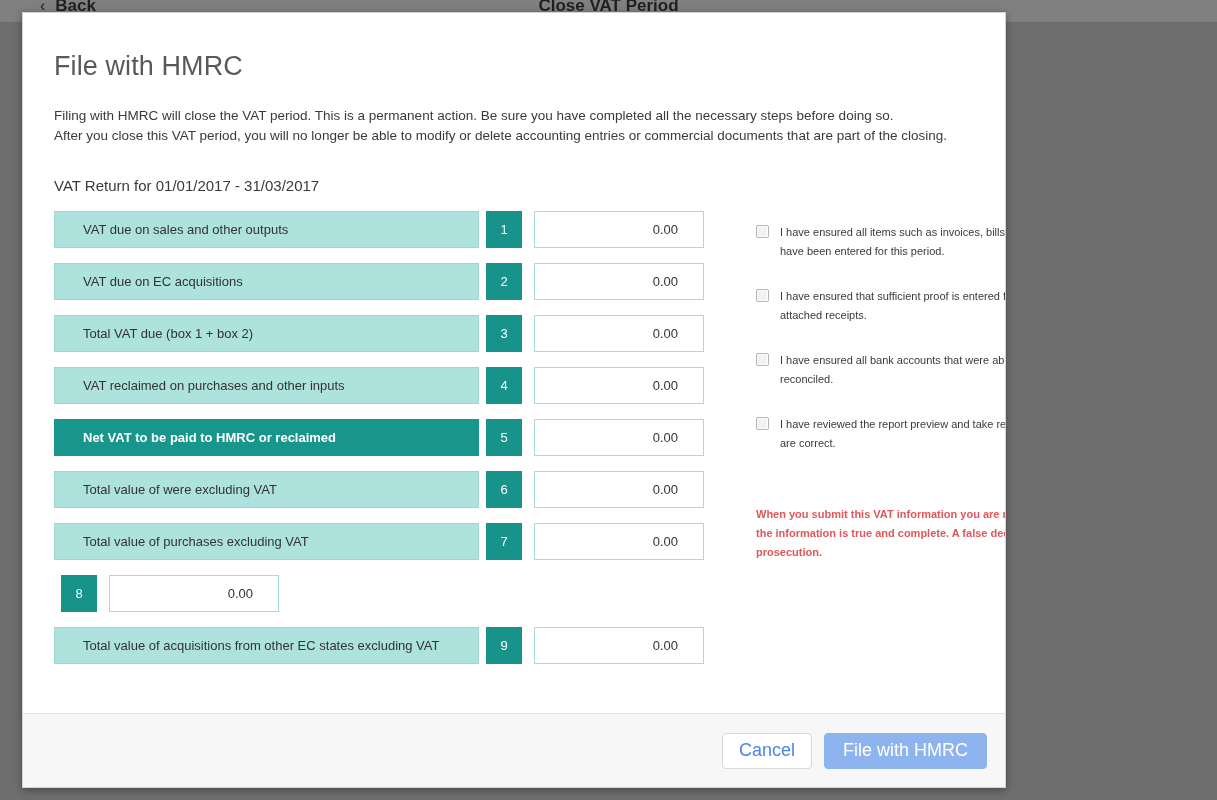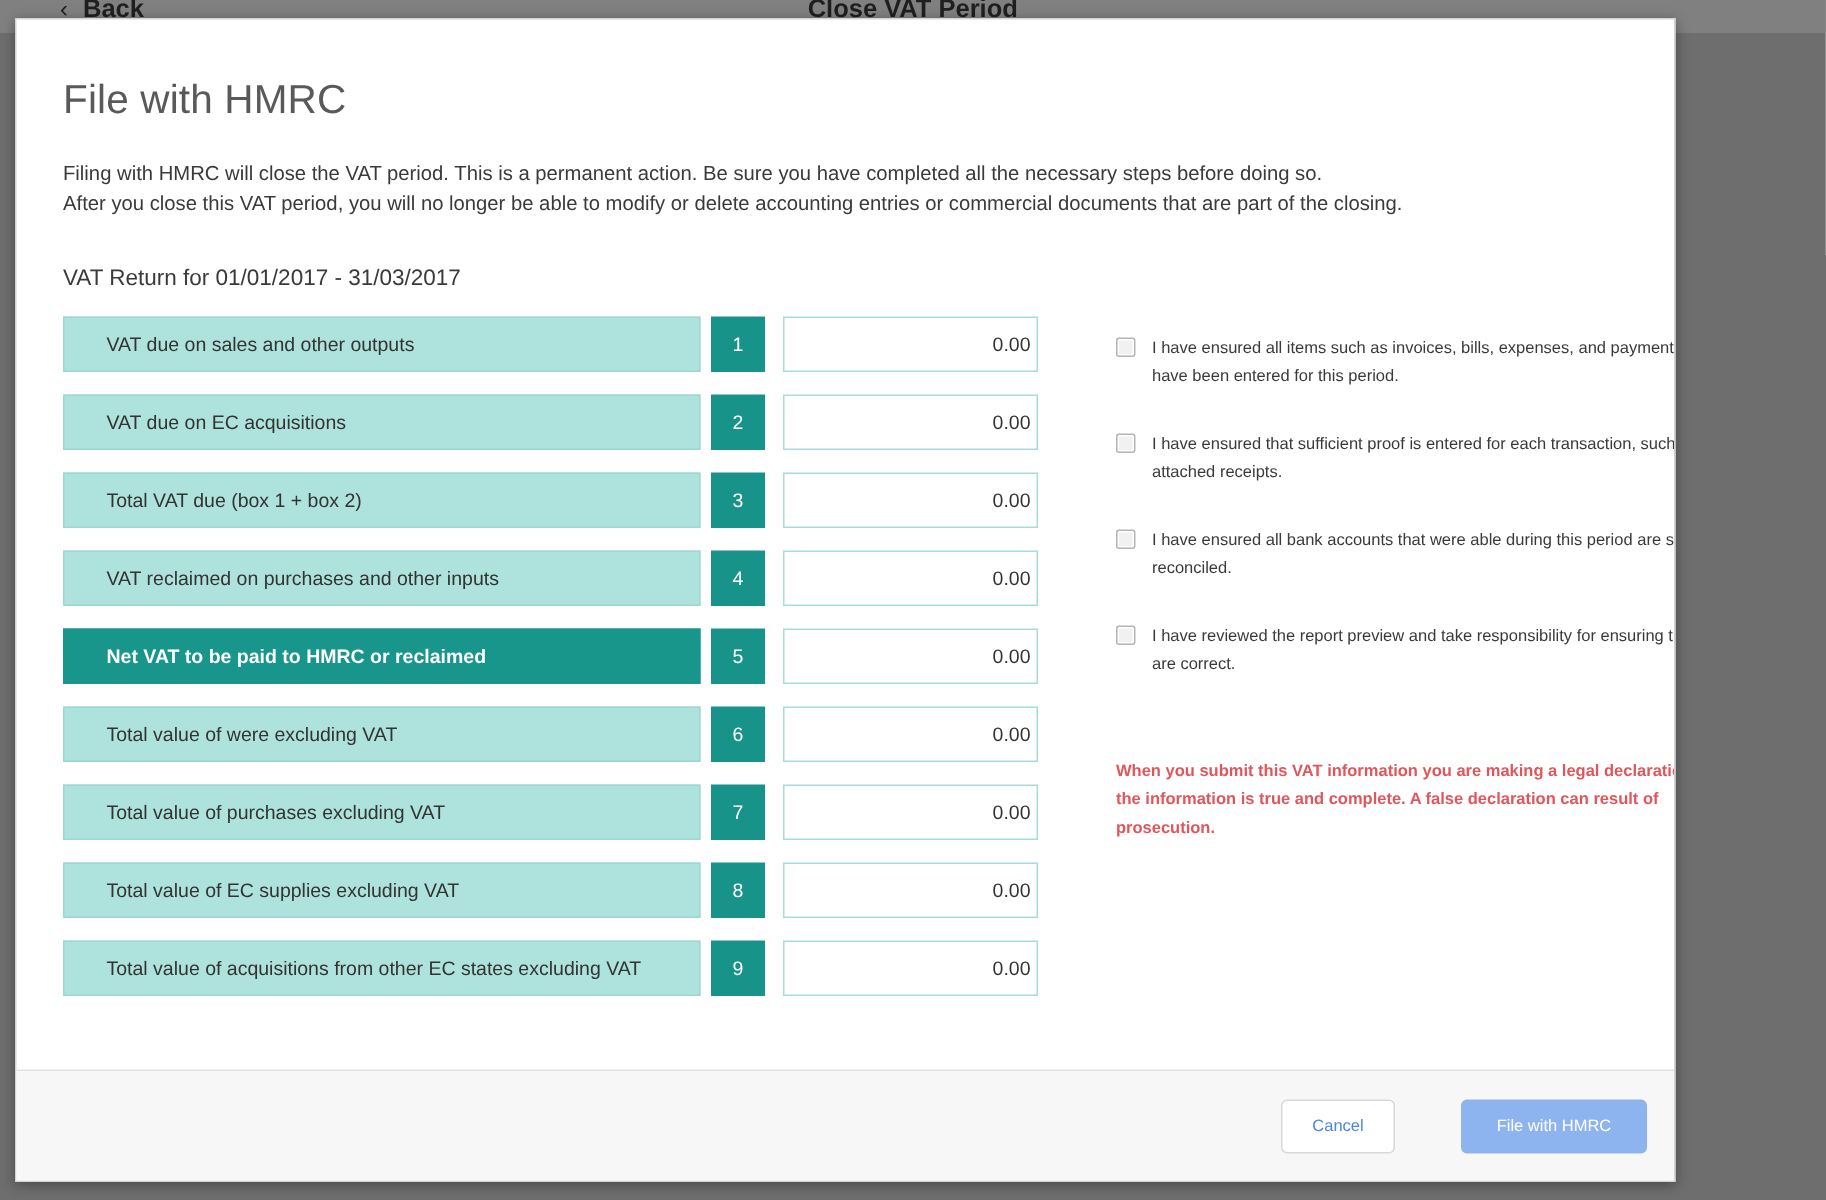--- a/index.html
+++ b/index.html
@@ -32,22 +32,22 @@
   .bg-title {
     position: absolute; left: 0; top: -4px; width: 1217px;
     text-align: center;
     font-size: 17px; font-weight: bold; color: #1f1f1f;
     white-space: nowrap;
   }
 
   
   .modal {
     position: absolute;
-    left: 10px; top: 12px;
-    width: 1107px; height: 776px;
+    left: 22px; top: 12px;
+    width: 984px; height: 776px;
     background: #ffffff;
     border: 1px solid #d3d3d3;
     box-shadow: 0 2px 8px rgba(0,0,0,0.35);
     display: flex; flex-direction: column;
   }
   .modal-body {
     flex: 1 1 auto;
     position: relative;
     padding: 0;
     overflow: hidden;
@@ -100,21 +100,21 @@
     background: #17938a;
     color: #ffffff;
     display: flex; align-items: center; justify-content: center;
     font-size: 13px;
   }
   .vat-amount {
     width: 170px; margin-left: 12px;
     background: #ffffff;
     border: 1px solid #a6ddd7;
     display: flex; align-items: center; justify-content: flex-end;
-    padding-right: 4px;
+    padding-right: 25px;
     font-size: 13px; color: #333333; text-align: center;
   }
 
   
   .checklist {
     position: absolute; left: 733px; top: 210px;
     width: 430px;
   }
   .check-item {
     display: flex; align-items: flex-start;
@@ -144,26 +144,25 @@
   
   .modal-footer {
     flex: 0 0 auto;
     height: 74px;
     background: #f7f7f7;
     border-top: 1px solid #e2e2e2;
     display: flex; align-items: center; justify-content: flex-end;
     padding-right: 18px;
   }
   .btn {
-    font-size: 11px;
+    font-size: 18px;
     border-radius: 4px;
     height: 36px;
     display: flex; align-items: center; justify-content: center;
     cursor: pointer;
-    margin-left: 32px;
   }
   .btn-cancel {
     min-width: 76px; padding: 0 16px;
     background: #ffffff;
     border: 1px solid #d8d8d8;
     color: #4a86e8;
     margin-right: 12px;
   }
   .btn-primary {
     min-width: 124px; padding: 0 18px;
@@ -226,21 +225,20 @@
           <div class="vat-label">Total value of were excluding VAT</div>
           <div class="vat-num">6</div>
           <div class="vat-amount">0.00</div>
         </div>
         <div class="vat-row">
           <div class="vat-label">Total value of purchases excluding VAT</div>
           <div class="vat-num">7</div>
           <div class="vat-amount">0.00</div>
         </div>
         <div class="vat-row">
-          <div class="vat-label">Total value of EC supplies excluding VAT</div>
           <div class="vat-num">8</div>
           <div class="vat-amount">0.00</div>
         </div>
         <div class="vat-row">
           <div class="vat-label">Total value of acquisitions from other EC states excluding VAT</div>
           <div class="vat-num">9</div>
           <div class="vat-amount">0.00</div>
         </div>
       </div>
 

